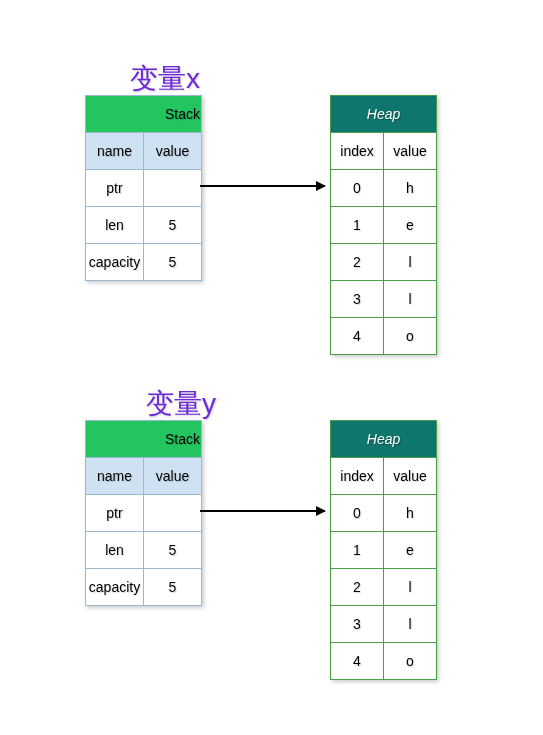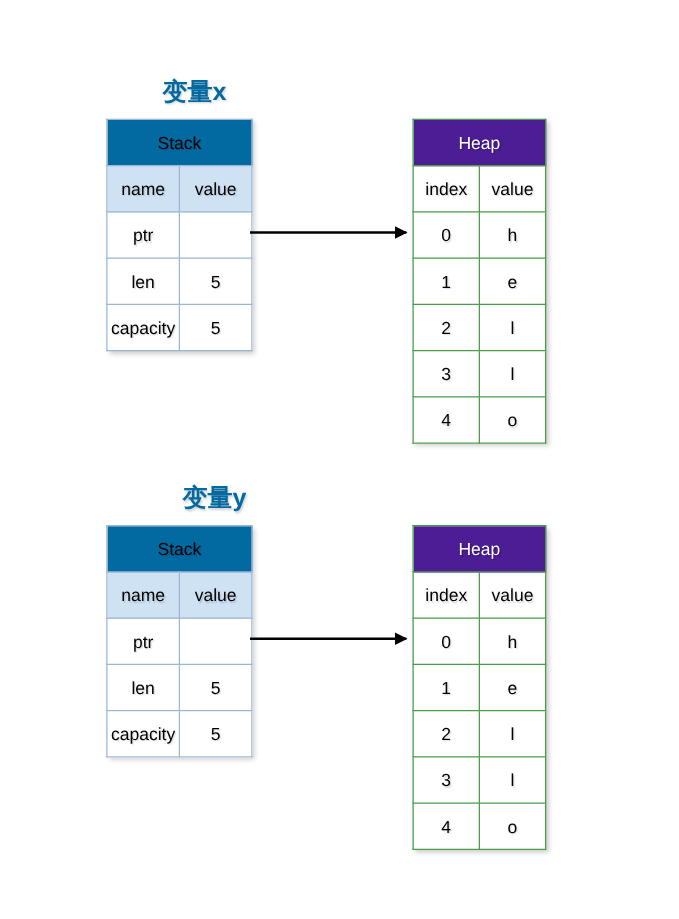--- a/index.html
+++ b/index.html
@@ -14,23 +14,23 @@
   }
   .diagram {
     position: absolute;
     left: 0;
     top: 0;
     width: 543px;
     height: 735px;
   }
   .var-title {
     position: absolute;
-    font-weight: bold;
-    font-size: 20px;
-    color: #0369a1;
+    font-weight: normal;
+    font-size: 28px;
+    color: #6d28d9;
     text-shadow: 1px 1px 2px rgba(0,0,0,0.2);
   }
   .tbl {
     position: absolute;
     border-collapse: collapse;
     box-shadow: 2px 2px 4px rgba(0,0,0,0.2);
   }
   .tbl th, .tbl td {
     border: 1px solid;
     text-align: center;
@@ -41,32 +41,34 @@
   .stack th, .stack td {
     border-color: #9bb8d3;
     height: 34px;
     width: 55px;
   }
   .stack .hdr {
     background: #cfe2f3;
     margin-left: 25px;
   }
   .stack .hdr-title {
-    background: #0369a1;
+    background: #22c55e;
+    text-align: right;
   }
   
   .heap th, .heap td {
     border-color: #4a9b4a;
     height: 34px;
     width: 50px;
   }
   .heap .hdr-title {
-    background: #4c1d95;
+    background: #0f766e;
     color: #fff;
     text-shadow: 1px 1px 1px rgba(0,0,0,0.3);
+    font-style: italic;
   }
   
   .arrow {
     position: absolute;
     height: 2px;
     background: #000;
   }
   .arrow::after {
     content: "";
     position: absolute;

